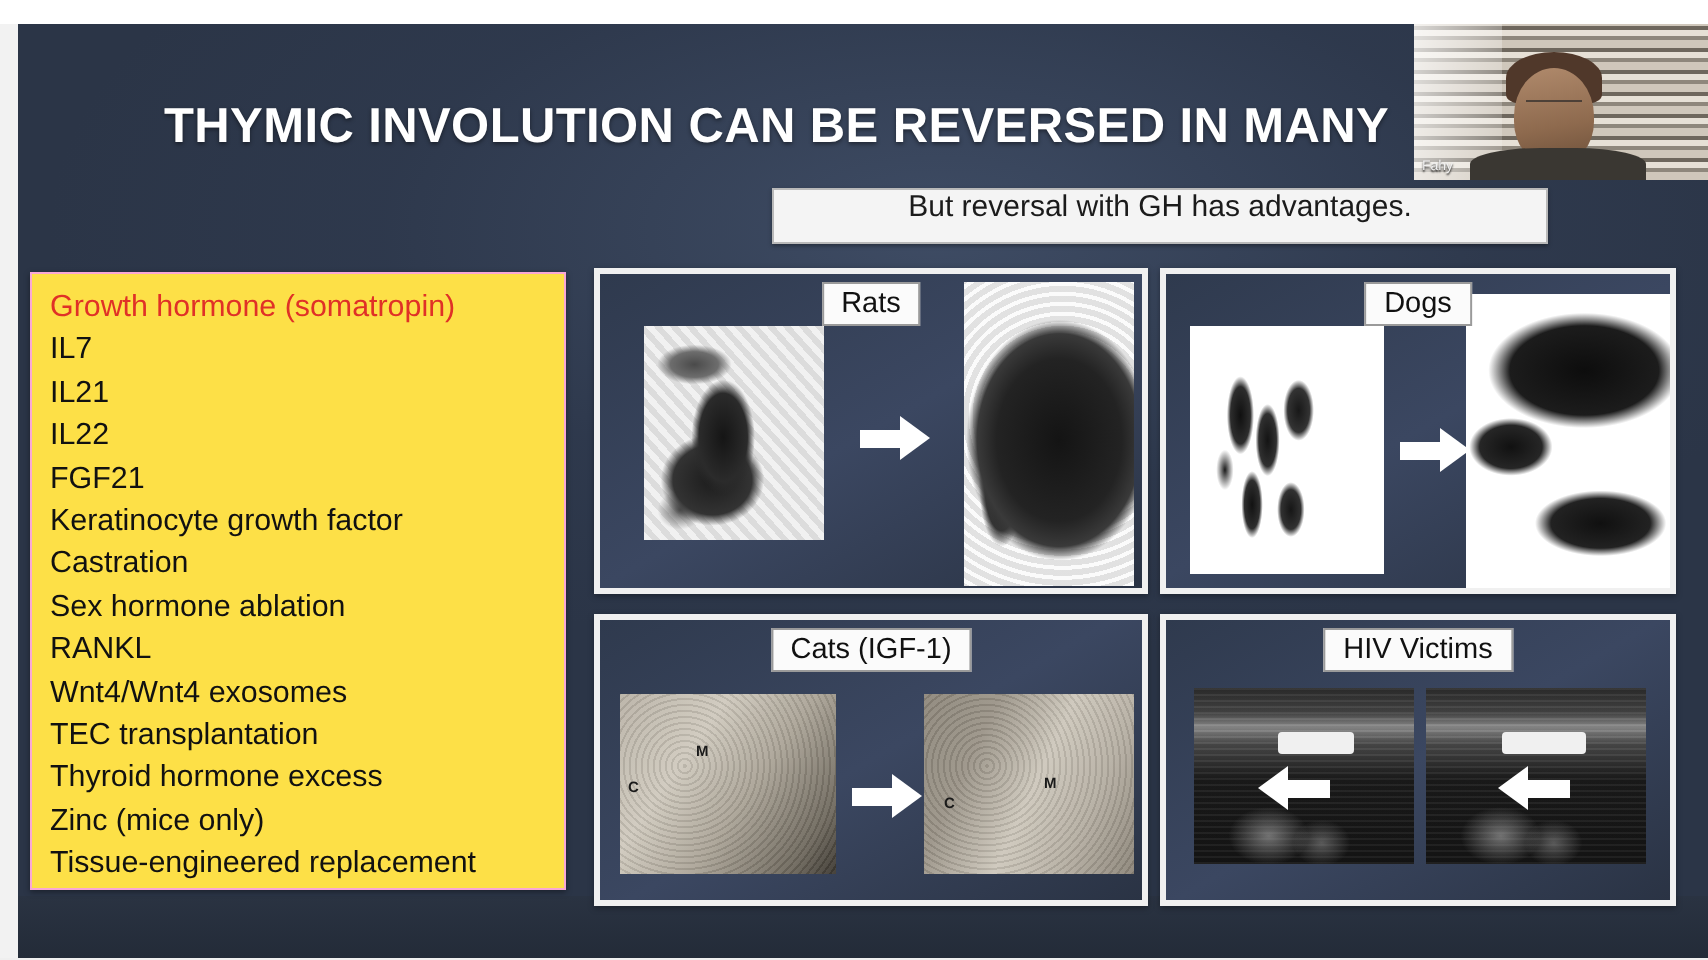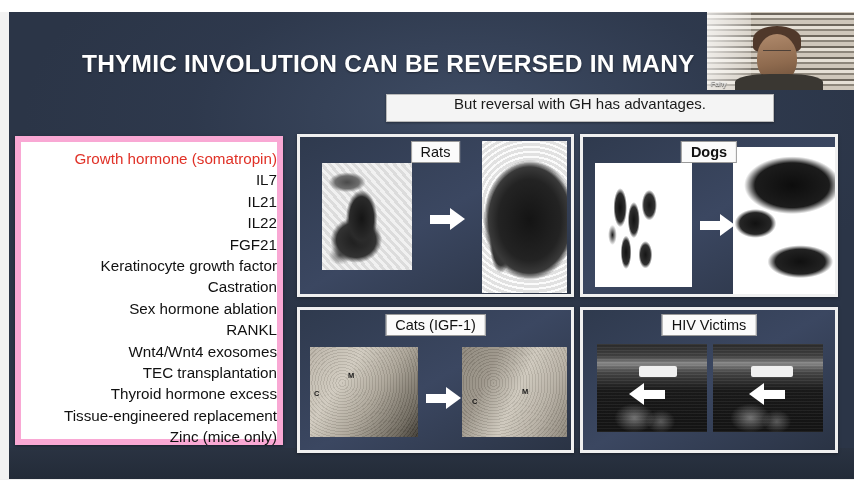--- a/index.html
+++ b/index.html
@@ -50,23 +50,23 @@
     position:absolute;left:386px;top:82px;width:386px;height:26px;
     background:#f4f4f4;border:1px solid #b9b9b9;
     display:flex;justify-content:center;
     box-shadow:0 1px 2px rgba(0,0,0,.35);
   }
   #subtitle-box span{font-size:15px;color:#1b1b1b;}
 
   
   #list-panel{
     position:absolute;left:15px;top:124px;width:268px;height:309px;
-    background:#ffffff;border:6px solid #f9a8d4;
+    background:#fde047;border:1px solid #f9a8d4;
     box-shadow:0 1px 3px rgba(0,0,0,.4);
-    padding:6px 0 0 9px;box-sizing:border-box;text-align:right;
+    padding:6px 0 0 9px;box-sizing:border-box;
   }
   .list-item{
     font-size:15.2px;color:#111111;line-height:21.4px;white-space:nowrap;
   }
   .list-item.accent{color:#e03127;}
 
   
   .panel{
     position:absolute;
     border:3px solid #f0f0f0;
@@ -79,21 +79,21 @@
     background:linear-gradient(150deg,#2f3a4e 0%, #3b4761 50%, #2a3344 100%);
     overflow:hidden;
   }
   .panel-label{
     position:absolute;top:4px;left:50%;transform:translateX(-50%);
     background:#fbfbfb;border:1px solid #9a9a9a;
     padding:2px 9px;font-size:14.5px;color:#111;
     z-index:6;white-space:nowrap;
   }
   #panel-rats{left:297px;top:122px;width:277px;height:163px;}
-  #panel-dogs{left:580px;top:122px;width:258px;height:163px;font-weight:bold;}
+  #panel-dogs{left:580px;top:122px;width:258px;height:163px;}
   #panel-cats{left:297px;top:295px;width:277px;height:146px;}
   #panel-hiv{left:580px;top:295px;width:258px;height:146px;}
 
   
   .arrow-right{
     position:absolute;z-index:5;
     width:0;height:0;
   }
   .arrow-right .shaft{
     position:absolute;background:#ffffff;height:9px;width:22px;top:-4px;left:0;
@@ -245,22 +245,22 @@
     <div class="list-item">IL21</div>
     <div class="list-item">IL22</div>
     <div class="list-item">FGF21</div>
     <div class="list-item">Keratinocyte growth factor</div>
     <div class="list-item">Castration</div>
     <div class="list-item">Sex hormone ablation</div>
     <div class="list-item">RANKL</div>
     <div class="list-item">Wnt4/Wnt4 exosomes</div>
     <div class="list-item">TEC transplantation</div>
     <div class="list-item">Thyroid hormone excess</div>
+    <div class="list-item">Zinc (mice only)</div>
     <div class="list-item">Tissue-engineered replacement</div>
-    <div class="list-item">Zinc (mice only)</div>
   </div>
 
   <div class="panel" id="panel-rats">
     <div class="panel-inner">
       <div class="micro rat-before" style="left:22px;top:26px;width:90px;height:107px;"></div>
       <div class="arrow-right" style="left:130px;top:82px;">
         <div class="shaft"></div>
           <div class="head"></div>
       </div>
       <div class="micro rat-after" style="left:182px;top:4px;width:85px;height:152px;"></div>

